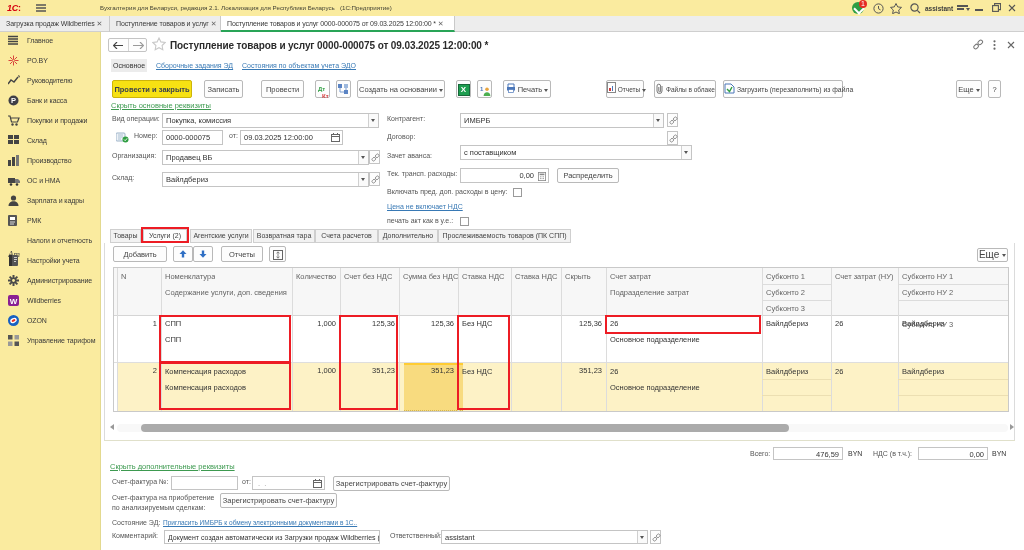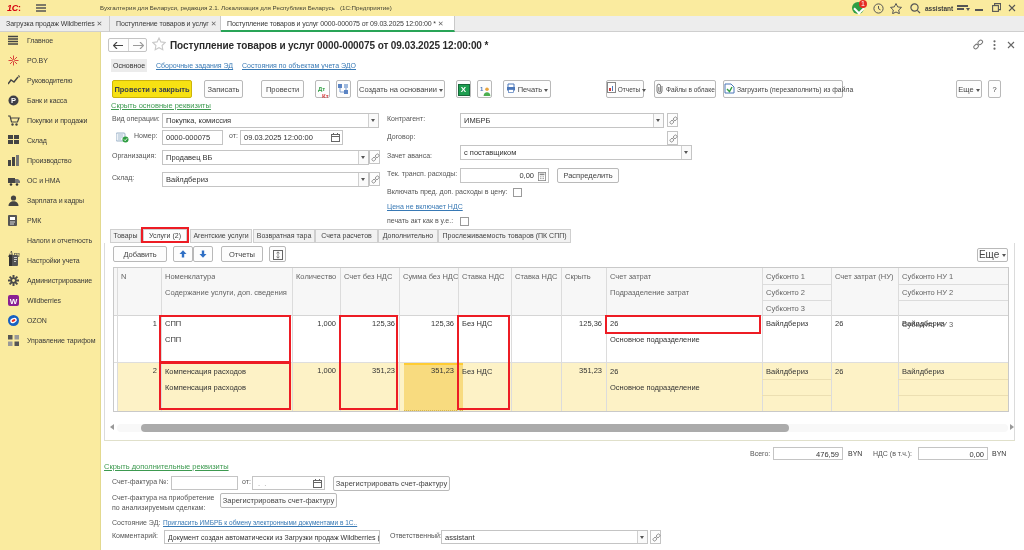--- a/index.html
+++ b/index.html
@@ -424,21 +424,21 @@
 <div class="red" style="left:457px;top:315px;width:53px;height:95px"></div>
 <div class="red" style="left:605px;top:315px;width:156px;height:19px"></div>
 
 <div class="lbl" style="left:750px;top:450px">Всего:</div>
 <div class="inp" style="left:773px;top:447px;width:70px;height:13px;padding:1px 3px;text-align:right">476,59</div>
 <div class="lbl" style="left:848px;top:450px;color:#333">BYN</div>
 <div class="lbl" style="left:873px;top:450px">НДС (в т.ч.):</div>
 <div class="inp" style="left:918px;top:447px;width:70px;height:13px;padding:1px 3px;text-align:right">0,00</div>
 <div class="lbl" style="left:992px;top:450px;color:#333">BYN</div>
 
-<div class="glink" style="left:104px;top:462px">Скрыть дополнительные реквизиты</div>
+<div class="glink" style="left:110px;top:462px">Скрыть дополнительные реквизиты</div>
 
 <div class="lbl" style="left:112px;top:478px">Счет-фактура №:</div>
 <div class="inp" style="left:171px;top:476px;width:67px;height:14px"></div>
 <div class="lbl" style="left:242px;top:478px">от:</div>
 <div class="inp" style="left:252px;top:476px;width:73px;height:14px;padding:1px 3px;color:#999">&nbsp;.&nbsp;&nbsp;.<svg width="9" height="9" style="position:absolute;right:2px;top:2px" viewBox="0 0 9 9">
         <rect x=".5" y="1.5" width="8" height="7" fill="none" stroke="#666"></rect>
         <path d="M.5 3.5h8M2.5 0v2M6.5 0v2" stroke="#666"></path>
       </svg></div>
 <div class="btn" style="left:333px;top:476px;width:117px;height:15px;line-height:13px">Зарегистрировать счет-фактуру</div>
 

